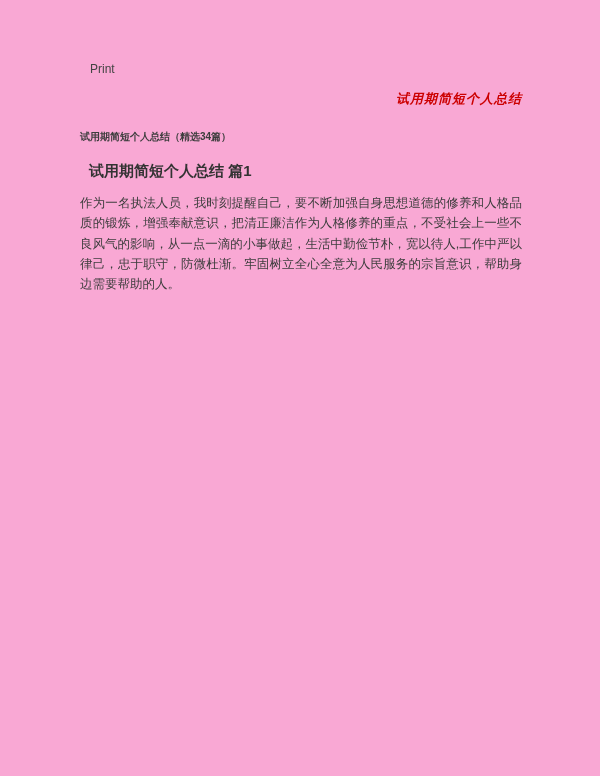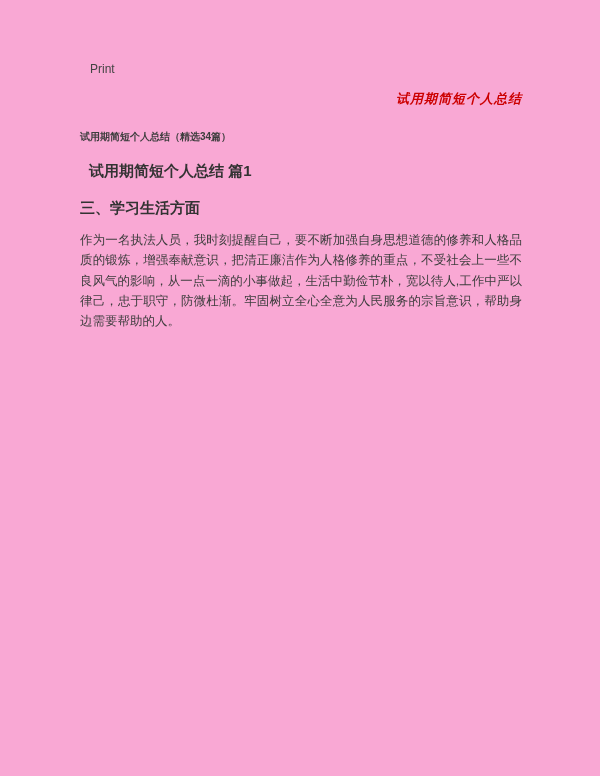--- a/index.html
+++ b/index.html
@@ -61,16 +61,15 @@
 
 <div class="page">
   <div class="print">Print</div>
 
   <h1 class="title" style="color: rgb(204, 0, 0);">试用期简短个人总结</h1>
 
   <div class="subtitle">试用期简短个人总结（精选34篇）</div>
 
   <div id="content">
       <h2 class="sec-heading indent">试用期简短个人总结 篇1</h2>
-      <h2 class="sec-heading">三、学习生活方面</h2>
       <p class="body-para">作为一名执法人员，我时刻提醒自己，要不断加强自身思想道德的修养和人格品质的锻炼，增强奉献意识，把清正廉洁作为人格修养的重点，不受社会上一些不良风气的影响，从一点一滴的小事做起，生活中勤俭节朴，宽以待人,工作中严以律己，忠于职守，防微杜渐。牢固树立全心全意为人民服务的宗旨意识，帮助身边需要帮助的人。</p>
     </div>
 </div>
 
 </body></html>

